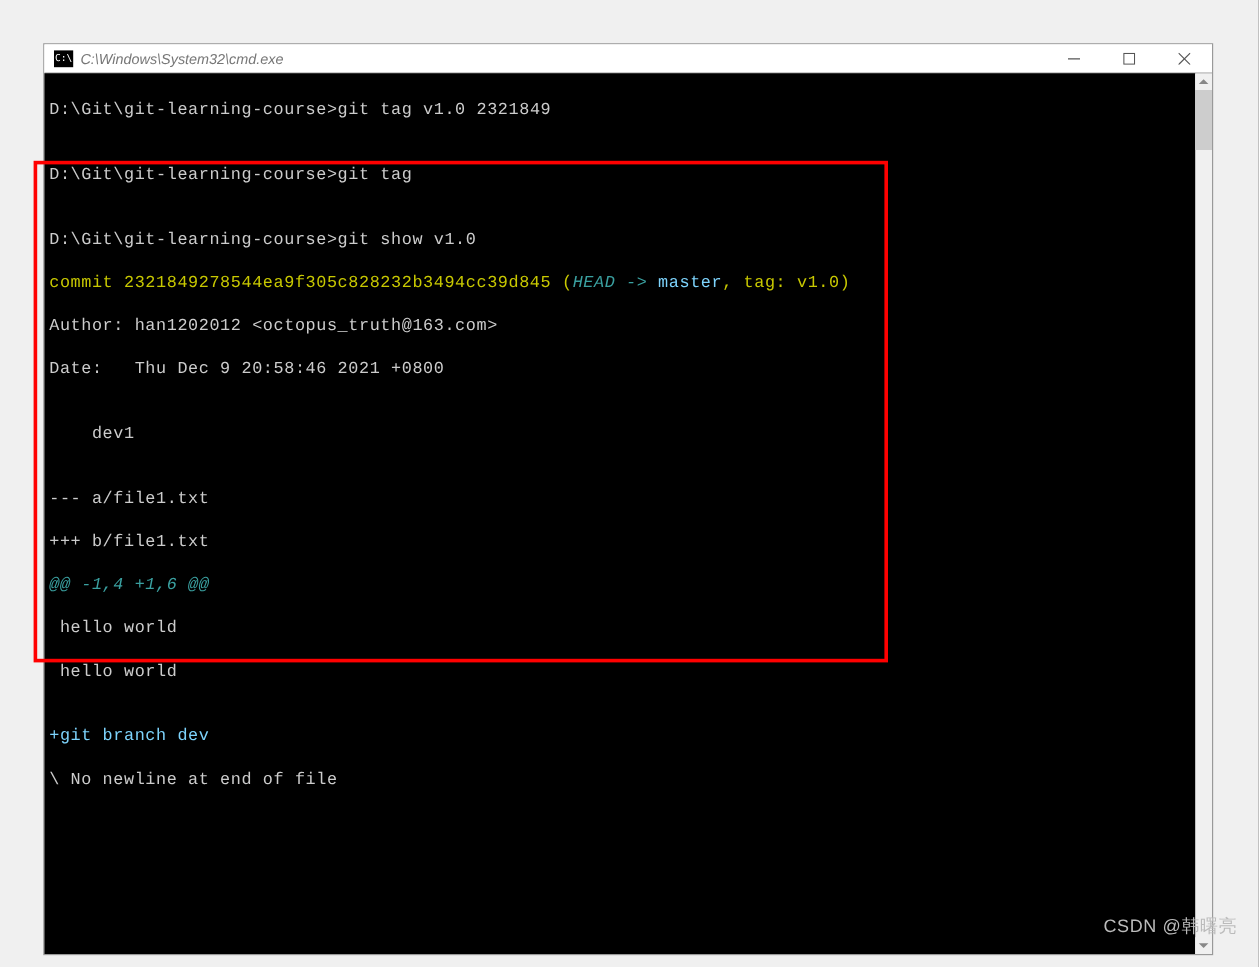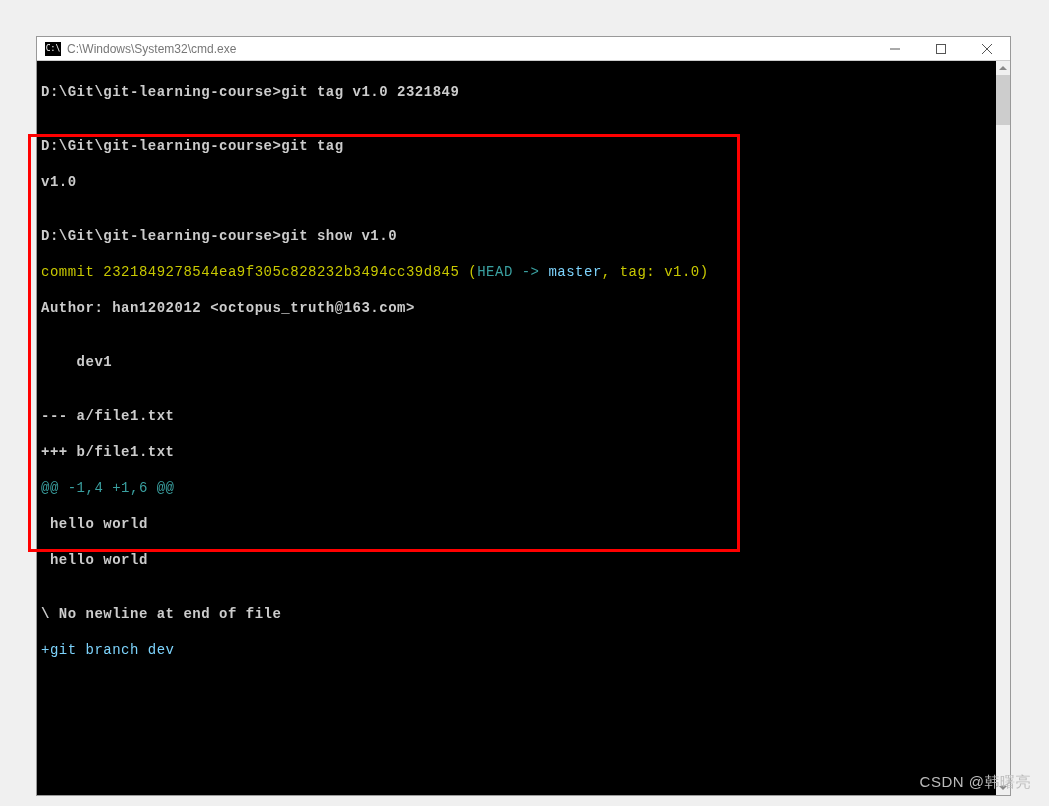--- a/index.html
+++ b/index.html
@@ -36,21 +36,21 @@
       width: 16px;
       height: 14px;
       margin: 0 6px 0 8px;
       background: #000;
       color: #fff;
       font-size: 8px;
       line-height: 14px;
       text-align: center;
       font-family: monospace;
     }
-    .titlebar-title { flex: 1; }
+    .titlebar-title { flex: 1; font-style: italic; }
     .titlebar-controls { display: flex; height: 100%; }
     .tbtn {
       width: 46px;
       height: 100%;
       display: flex;
       align-items: center;
       justify-content: center;
       color: #555;
     }
     .tbtn svg { width: 10px; height: 10px; stroke: #555; stroke-width: 1; fill: none; }
@@ -94,34 +94,34 @@
     .sb-arrow.up { border-bottom: 4px solid #888; }
     .sb-arrow.down { border-top: 4px solid #888; }
     .sb-thumb {
       position: absolute;
       top: 14px;
       left: 0;
       width: 14px;
       height: 50px;
       background: #cdcdcd;
     }
-    .c-white { color: #ccc; font-weight: bold; }
+    .c-white { color: #ccc; }
     .c-yellow { color: #c8c800; margin-top: 12px; }
-    .c-cyan { color: #3aa0a0; }
+    .c-cyan { color: #3aa0a0; font-style: italic; }
     .c-green { color: #7dd3fc; }
     .c-red { color: #b00000; }
     .highlight-box {
       position: absolute;
       border: 3px solid #ff0000;
       pointer-events: none;
     }
     .watermark {
       position: absolute;
       right: 18px;
-      bottom: 14px;
+      bottom: 24px;
       font-family: "Microsoft YaHei", sans-serif;
       font-size: 15px;
       color: #bbb;
       letter-spacing: 0.5px;
     }
     .line { display: block; }
   </style>
 </head>
 <body>
 
@@ -146,36 +146,36 @@
             <line x1="10" y1="0" x2="0" y2="10"></line>
           </svg>
       </div>
     </div>
   </div>
   <div class="terminal">
     <div class="terminal-inner">
 <span class="line"><span class="c-white">D:\Git\git-learning-course&gt;</span><span class="c-white">git tag v1.0 2321849</span></span>
 <span class="line"></span>
 <span class="line"><span class="c-white">D:\Git\git-learning-course&gt;</span><span class="c-white">git tag</span></span>
-<span class="line c-white">v1.0</span>
 <span class="line"></span>
 <span class="line"><span class="c-white">D:\Git\git-learning-course&gt;</span><span class="c-white">git show v1.0</span></span>
 <span class="line"><span class="c-yellow">commit 2321849278544ea9f305c828232b3494cc39d845</span><span class="c-yellow"> (</span><span class="c-cyan">HEAD -&gt; </span><span class="c-green">master</span><span class="c-yellow">, </span><span class="c-yellow">tag: v1.0</span><span class="c-yellow">)</span></span>
 <span class="line c-white">Author: han1202012 &lt;octopus_truth@163.com&gt;</span>
+<span class="line c-white">Date:   Thu Dec 9 20:58:46 2021 +0800</span>
 <span class="line"></span>
 <span class="line c-white">    dev1</span>
 <span class="line"></span>
 <span class="line c-white">--- a/file1.txt</span>
 <span class="line c-white">+++ b/file1.txt</span>
 <span class="line c-cyan">@@ -1,4 +1,6 @@</span>
 <span class="line c-white"> hello world</span>
 <span class="line c-white"> hello world</span>
 <span class="line"></span>
+<span class="line c-green">+git branch dev</span>
 <span class="line c-white">\ No newline at end of file</span>
-<span class="line c-green">+git branch dev</span>
 
 
 
 <span class="line"></span>
 
     </div>
     <div class="scrollbar">
       <div class="sb-btn up">
           <div class="sb-arrow up"></div>
         </div>

